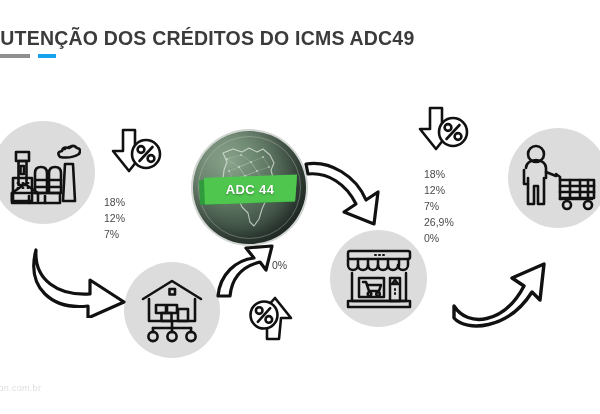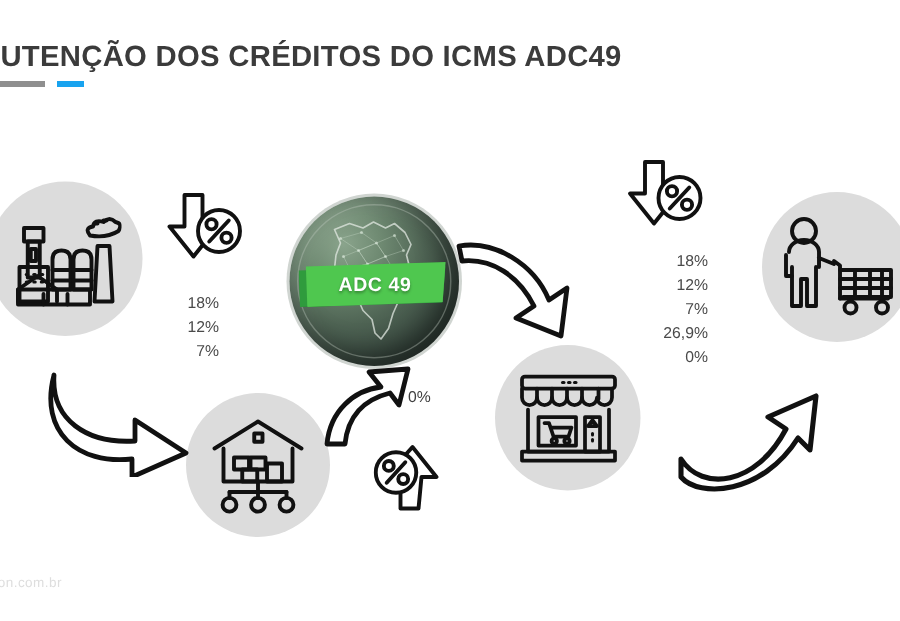--- a/index.html
+++ b/index.html
@@ -122,21 +122,20 @@
     color: #ffffff;
     font-size: 13px;
     font-weight: bold;
     letter-spacing: 0.4px;
     text-shadow: 0 1px 2px rgba(0,0,0,0.35);
   }
 
   
   .pct-stack {
     position: absolute;
-    text-align: right;
     color: #4a4a4a;
     font-size: 10.5px;
     line-height: 16px;
   }
   .pct-stack div { white-space: nowrap; }
 
   
   .pct-single {
     position: absolute;
     color: #3f3f3f;
@@ -263,21 +262,21 @@
           <circle cx="52" cy="45" r="1"></circle>
         <circle cx="36" cy="40" r="1"></circle>
           <circle cx="40" cy="48" r="1"></circle>
         <circle cx="70" cy="50" r="1"></circle>
           <circle cx="58" cy="54" r="1"></circle>
       </g>
     </svg>
     <div class="banner">
       <span class="banner-shape back"></span>
       <span class="banner-shape"></span>
-      <span class="banner-label">ADC 49</span>
+      <span class="banner-label">ADC 44</span>
     </div>
   </div>
 
   <div class="node" style="left:124px; top:262px; width:96px; height:96px;">
     <span>
       <svg width="66" height="66" viewBox="0 0 66 66" fill="none" stroke="#111" stroke-width="2.6" stroke-linecap="round" stroke-linejoin="round">
 
         <path d="M4 22 L33 4 L62 22"></path>
         <path d="M10 22 v22 h46 v-22"></path>
         <rect x="30.5" y="12" width="5.5" height="5.5"></rect>

